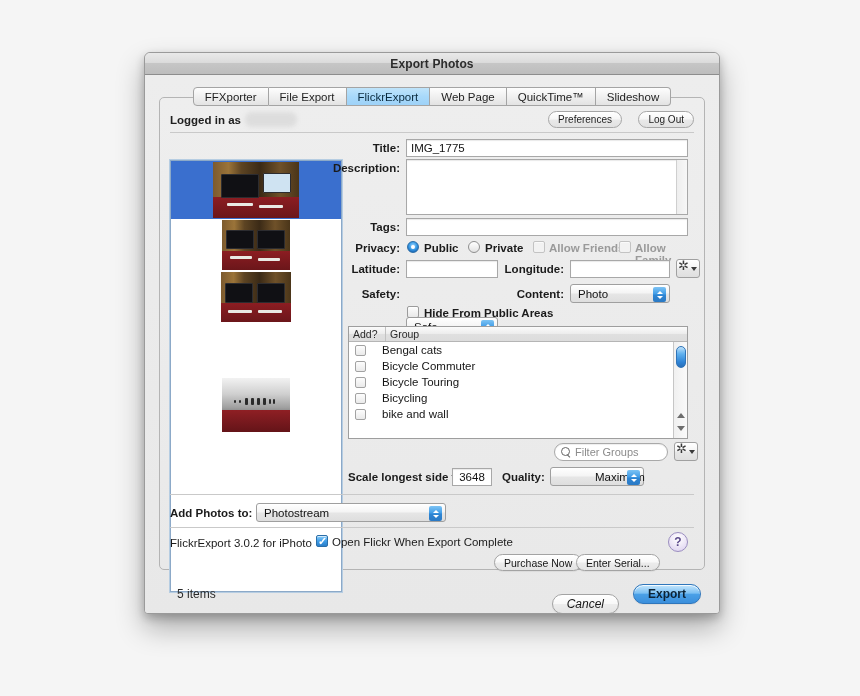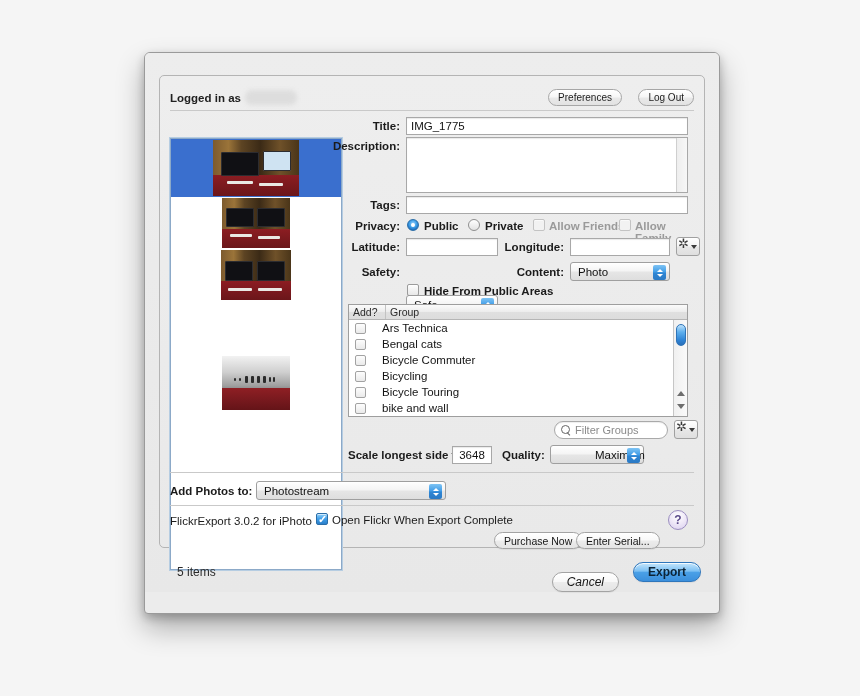--- a/index.html
+++ b/index.html
@@ -323,23 +323,46 @@
   }
 
   #items-count { position: absolute; left: 18px; bottom: 13px; font-size: 12px; color: #2a2a2a; }
   .small-label { font-size: 11.5px; font-weight: bold; color: #1b1b1b; position: absolute; }
 </style>
 </head>
 <body>
 
 <div id="window">
 
+  <div id="titlebar">
+    <span id="title-text">Export Photos</span>
+  </div>
 
   <div id="window-body">
 
+    <div id="tabbar">
+      <div class="tab">
+          <span>FFXporter</span>
+        </div>
+      <div class="tab">
+          <span>File Export</span>
+        </div>
+      <div class="tab active">
+          <span>FlickrExport</span>
+        </div>
+      <div class="tab">
+          <span>Web Page</span>
+        </div>
+      <div class="tab">
+          <span>QuickTime™</span>
+        </div>
+      <div class="tab">
+          <span>Slideshow</span>
+        </div>
+    </div>
 
     <div id="panel">
       <div id="panel-inner">
 
         <div id="login-row">
           <span id="logged-label">Logged in as</span>
           <div id="user-redacted"></div>
           <div class="cap-btn" id="prefs-btn">
             <span>Preferences</span>
           </div>
@@ -455,37 +478,33 @@
         <div class="cbox" style="left:247px; top:208px;"></div>
         <span class="rlabel" style="left:264px; top:209px;">Hide From Public Areas</span>
 
         <div id="group-table" style="left:188px; top:228px; width:340px; height:113px;">
           <div id="gt-head">
             <div class="hc c1">Add?</div>
             <div class="hc c2">Group</div>
           </div>
           <div class="grow">
             <span class="gcb"></span>
-            <span class="gname">Ars Technica</span>
-          </div>
-          <div class="grow">
-            <span class="gcb"></span>
             <span class="gname">Bengal cats</span>
           </div>
           <div class="grow">
             <span class="gcb"></span>
             <span class="gname">Bicycle Commuter</span>
           </div>
           <div class="grow">
             <span class="gcb"></span>
-            <span class="gname">Bicycling</span>
+            <span class="gname">Bicycle Touring</span>
           </div>
           <div class="grow">
             <span class="gcb"></span>
-            <span class="gname">Bicycle Touring</span>
+            <span class="gname">Bicycling</span>
           </div>
           <div class="grow">
             <span class="gcb"></span>
             <span class="gname">bike and wall</span>
           </div>
           <div class="grow">
             
             
           </div>
           <div id="gt-scroll">

